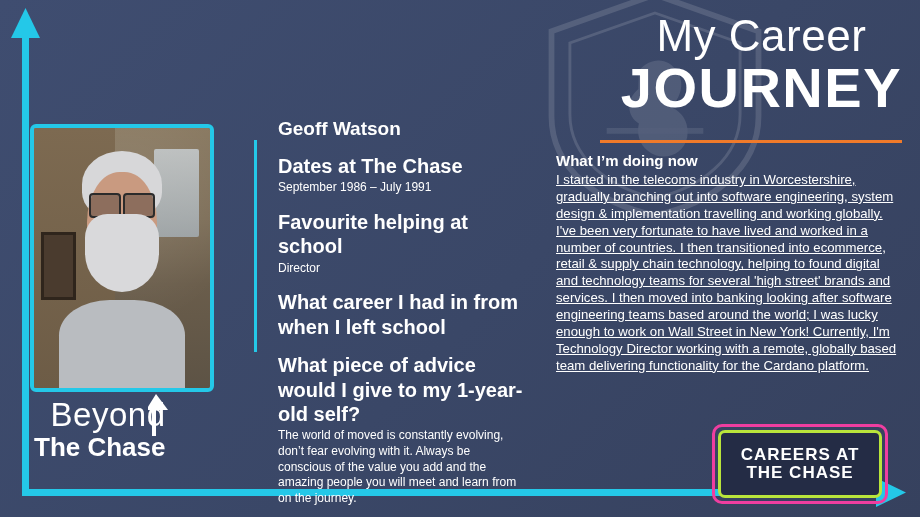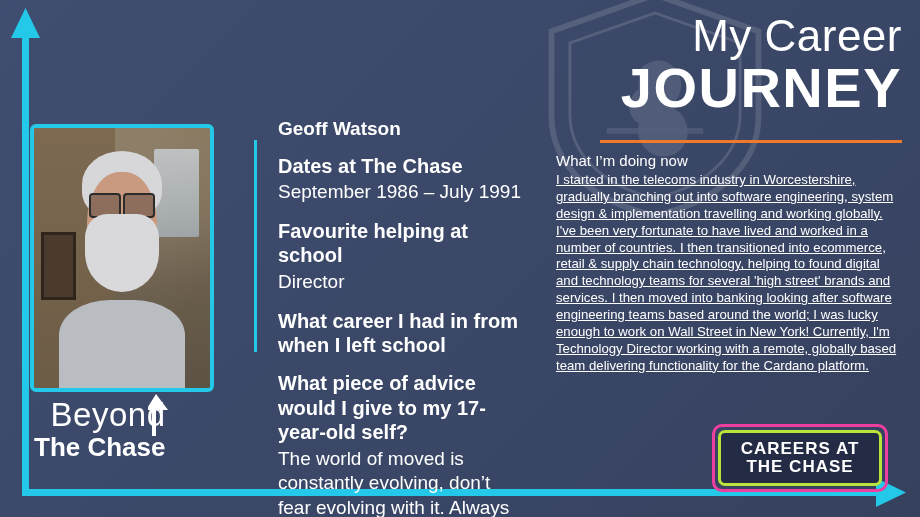--- a/index.html
+++ b/index.html
@@ -82,60 +82,60 @@
     position: absolute;
     left: 278px; top: 118px;
     width: 245px;
     color: #ffffff;
   }
   .name {
     font-size: 19px; font-weight: 700; margin-bottom: 14px;
   }
   .q { font-size: 20px; font-weight: 700; line-height: 1.22; margin-top: 14px; }
   .q:first-of-type { margin-top: 0; }
-  .a { font-size: 19px; font-weight: 400; line-height: 1.3; margin-top: 2px; }
+  .a { font-size: 12px; font-weight: 400; line-height: 1.3; margin-top: 2px; }
 
   
   .divider {
     position: absolute;
     left: 254px; top: 140px;
     width: 3px; height: 212px;
     background: #24c8e8;
   }
 
   
   .title {
     position: absolute;
     right: 18px; top: 14px;
-    text-align: right;
+    text-align: center;
     color: #ffffff;
   }
   .title .t1 { font-size: 44px; font-weight: 400; line-height: 1.0; letter-spacing: .5px; }
   .title .t2 { font-size: 56px; font-weight: 700; line-height: 1.0; letter-spacing: 1.5px; margin-top: 2px; }
   .title-rule {
     position: absolute; right: 18px; top: 140px;
     width: 302px; height: 3px;
     background: #f07a2a;
   }
 
   
   .col-right {
     position: absolute;
     left: 556px; top: 152px;
     width: 348px;
     color: #ffffff;
   }
-  .col-right h3 { font-size: 15px; font-weight: 400; margin-bottom: 3px; }
+  .col-right h3 { font-size: 15px; font-weight: 700; margin-bottom: 3px; }
   .col-right p { font-size: 13.2px; line-height: 1.28; text-decoration: underline; }
 
   
   .badge {
     position: absolute;
     left: 712px; top: 424px;
-    width: 176px; height: 68px;
+    width: 176px; height: 80px;
     border: 3px solid #ef3ea0;
     border-radius: 10px;
     padding: 3px;
   }
   .badge-inner {
     width: 100%; height: 100%;
     border: 3px solid #b9e53b;
     border-radius: 7px;
     background: #242c45;
     display: flex; flex-direction: column;
@@ -200,21 +200,21 @@
     <div class="name">Geoff Watson</div>
 
     <div class="q">Dates at The Chase</div>
     <div class="a">September 1986 – July 1991</div>
 
     <div class="q">Favourite helping at school</div>
     <div class="a">Director</div>
 
     <div class="q">What career I had in from when I left school</div>
 
-    <div class="q">What piece of advice would I give to my 17-year-old self?</div>
+    <div class="q">What piece of advice would I give to my 1-year-old self?</div>
     <div class="a">The world of moved is constantly evolving, don’t fear evolving with it. Always be conscious of the value you add and the amazing people you will meet and learn from on the journey.</div>
   </div>
 
   <div class="title">
     <div class="t1">My Career</div>
     <div class="t2">JOURNEY</div>
   </div>
   <div class="title-rule"></div>
 
   <div class="col-right">

